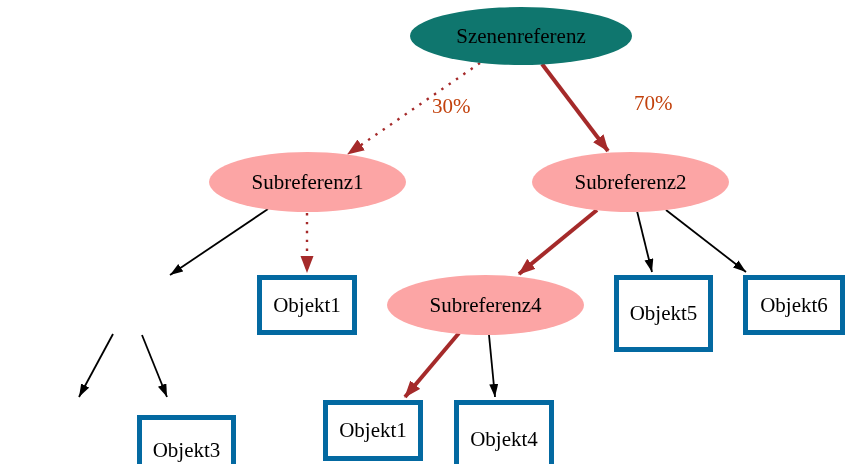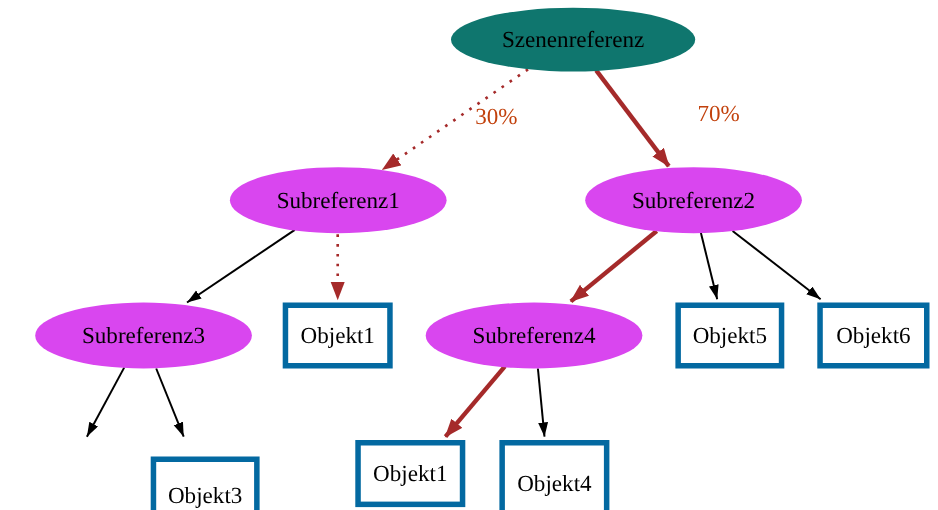--- a/index.html
+++ b/index.html
@@ -29,40 +29,40 @@
     display: flex;
     align-items: center;
     justify-content: center;
     box-sizing: border-box;
     font-size: 21px;
     color: #000000;
     white-space: nowrap;
   }
   .ellipse { border-radius: 50%; }
   .fill-red   { background: #0f766e; }
-  .fill-green { background: #d946ef; }
+  .fill-green { background: #fca5a5; }
   .box {
     background: #ffffff;
     border: 5px solid #0369a1;
   }
   .edge-label {
     position: absolute;
     font-size: 21px;
     color: #c2410c;
     white-space: nowrap;
   }
 
   
   #n-root  { left: 410px; top: 7px;   width: 222px; height: 58px; }
   #n-sub1  { left: 209px; top: 152px; width: 197px; height: 60px; }
   #n-sub2  { left: 532px; top: 152px; width: 197px; height: 60px; }
   #n-sub3  { left: 32px;  top: 275px; width: 197px; height: 60px; }
   #n-sub4  { left: 387px; top: 275px; width: 197px; height: 60px; align-items: center; }
   #n-obj1u { left: 257px; top: 275px; width: 100px; height: 60px; }
-  #n-obj5  { left: 614px; top: 275px; width: 99px;  height: 60px; }
+  #n-obj5  { left: 614px; top: 275px; width: 99px;  height: 77px; }
   #n-obj6  { left: 743px; top: 275px; width: 102px; height: 60px; }
   #n-obj2  { left: 6px;   top: 400px; width: 100px; height: 61px; }
   #n-obj3  { left: 137px; top: 400px; width: 99px;  height: 70px; margin-top: 15px; }
   #n-obj1l { left: 323px; top: 400px; width: 100px; height: 61px; }
   #n-obj4  { left: 454px; top: 400px; width: 100px; height: 79px; }
 
   #l-30 { left: 432px; top: 94px; }
   #l-70 { left: 606px; top: 91px; margin-left: 28px; }
 </style>
 </head>
@@ -100,23 +100,20 @@
   </div>
 
   <div class="node ellipse fill-green" id="n-sub1">
     <span>Subreferenz1</span>
   </div>
 
   <div class="node ellipse fill-green" id="n-sub2">
     <span>Subreferenz2</span>
   </div>
 
-  <div class="node ellipse fill-green" id="n-sub3">
-    <span>Subreferenz3</span>
-  </div>
 
   <div class="node ellipse fill-green" id="n-sub4">
     <span>Subreferenz4</span>
   </div>
 
   <div class="node box" id="n-obj1u">
     <span>Objekt1</span>
   </div>
 
   <div class="node box" id="n-obj5">

